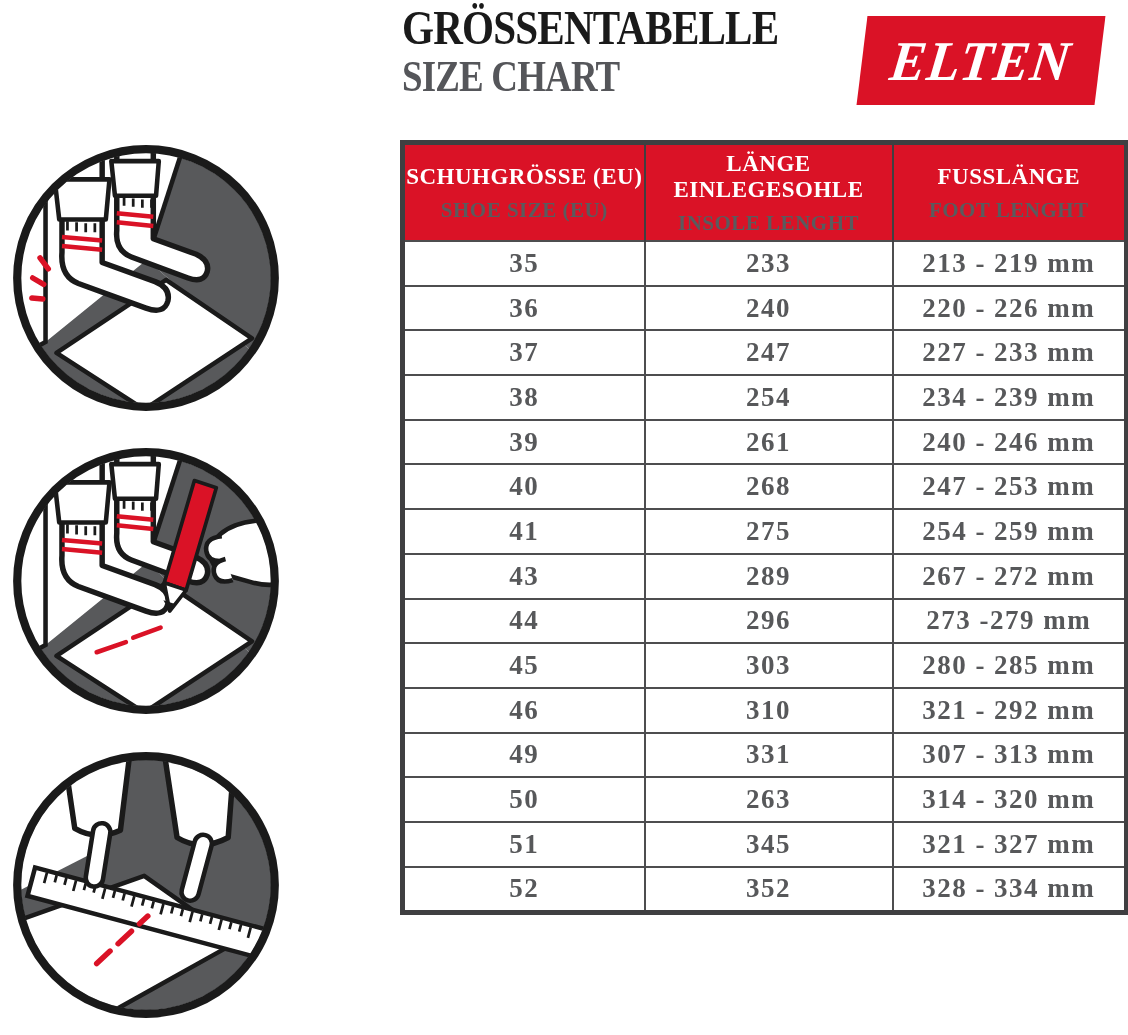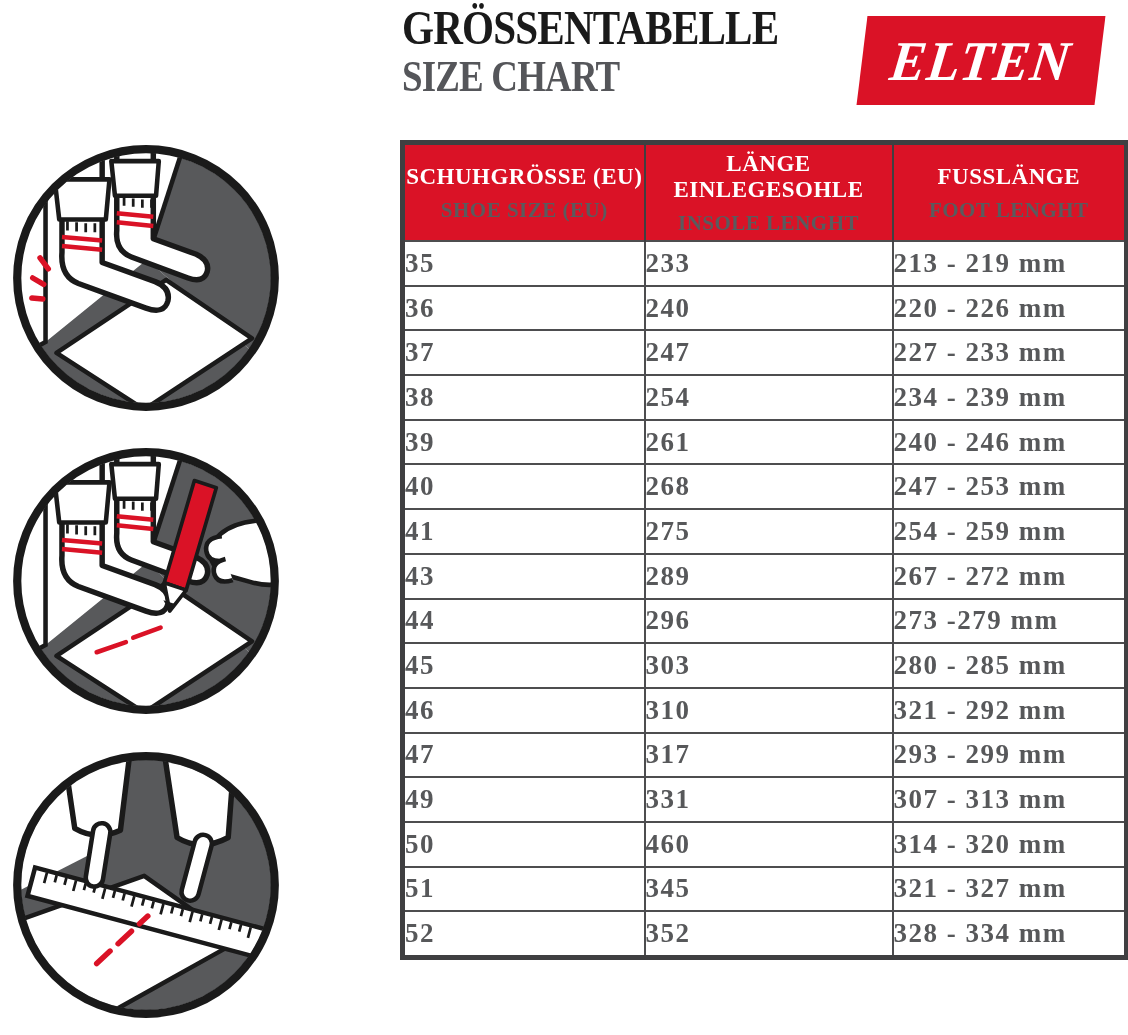--- a/index.html
+++ b/index.html
@@ -42,21 +42,21 @@
   .size-table col.c2{width:248px;}
   .size-table col.c3{width:234px;}
   .size-table th{
     background:#da1226;height:80px;padding:0;vertical-align:middle;
     border-left:2px solid #3f3f41;
   }
   .size-table th:first-child, .size-table td:first-child{border-left:none;}
   .hd-de{font-size:23px;font-weight:bold;color:#ffffff;letter-spacing:0.5px;margin:6px 0 8px;}
   .hd-en{font-size:21px;font-weight:bold;color:#5a5b5e;letter-spacing:0.5px;margin:0 0 4px;}
   .size-table td{
-    height:42.7px;padding:0;text-align:left;vertical-align:middle;
+    height:42.7px;padding:0;text-align:center;vertical-align:middle;
     font-size:27px;font-weight:bold;color:#57585a;letter-spacing:1.5px;
     border-top:2px solid #4d4d4f;border-left:2px solid #4d4d4f;background:#fff;
   }
 </style>
 </head>
 <body>
 
 <div class="page">
 
   <div class="titles">
@@ -263,32 +263,27 @@
           <td>45</td>
           <td>303</td>
           <td>280 - 285 mm</td>
         </tr>
         <tr>
           <td>46</td>
           <td>310</td>
           <td>321 - 292 mm</td>
         </tr>
         <tr>
-          <td>47</td>
-          <td>317</td>
-          <td>293 - 299 mm</td>
-        </tr>
-        <tr>
           <td>49</td>
           <td>331</td>
           <td>307 - 313 mm</td>
         </tr>
         <tr>
           <td>50</td>
-          <td>460</td>
+          <td>263</td>
           <td>314 - 320 mm</td>
         </tr>
         <tr>
           <td>51</td>
           <td>345</td>
           <td>321 - 327 mm</td>
         </tr>
         <tr>
           <td>52</td>
           <td>352</td>

